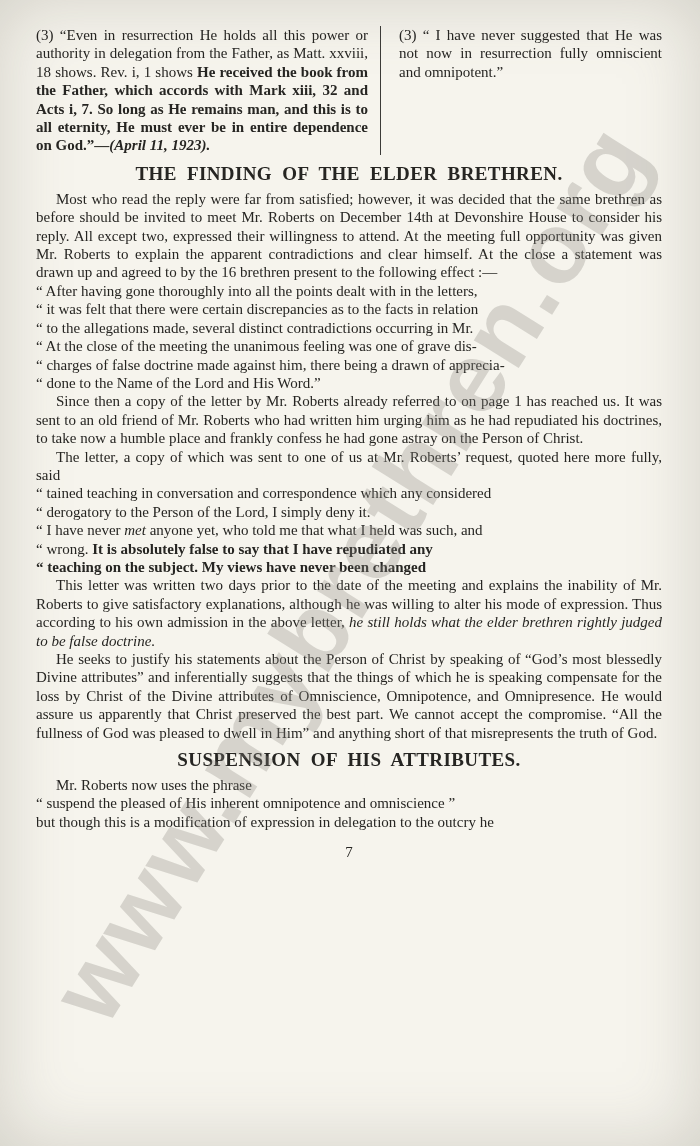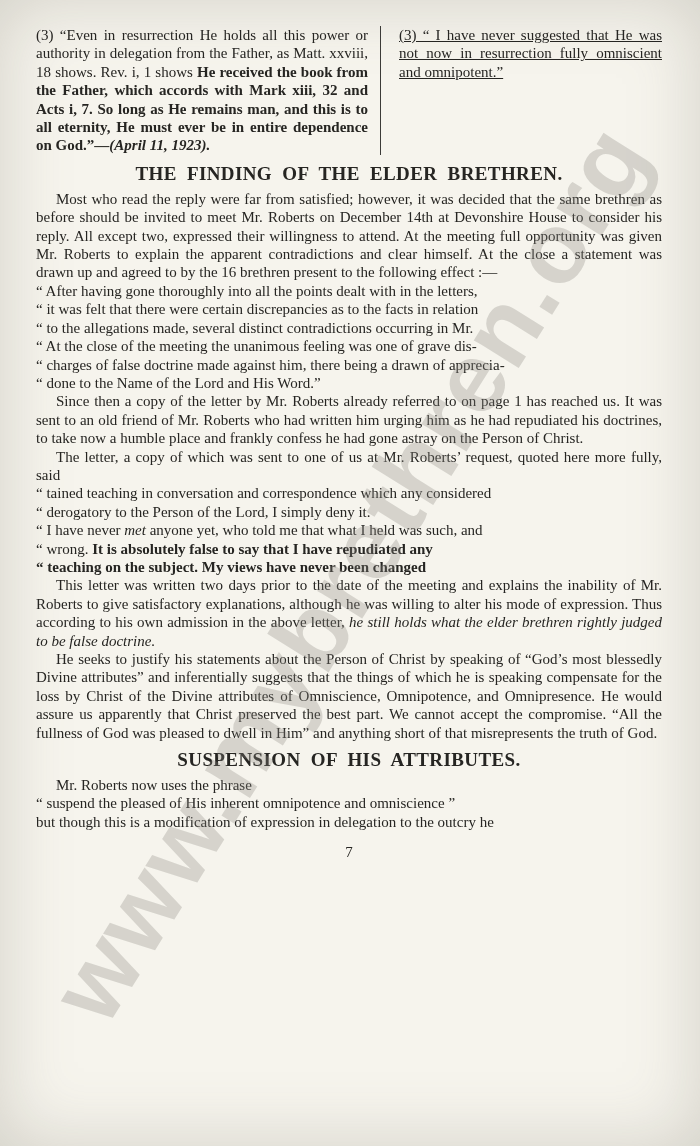--- a/index.html
+++ b/index.html
@@ -14,21 +14,21 @@
     transform:translate(-50%,-50%) rotate(-58deg);
     font-family:"Liberation Sans","DejaVu Sans",sans-serif;
     font-weight:700;font-size:100px;letter-spacing:2px;white-space:nowrap;
     color:rgba(138,136,128,0.30);z-index:2;pointer-events:none;
   }
   .content{position:relative;z-index:1;padding:26px 38px 0 36px;}
   p{margin:0;font-size:15px;line-height:18.4px;text-align:justify;}
   .indent{text-indent:20px;}
   .topcols{display:flex;margin-bottom:8px;}
   .col-left{width:332px;padding-right:12px;border-right:1.5px solid #3c3b38;box-sizing:content-box;}
-  .col-right{flex:1;padding-left:18px;text-decoration:underline;}
+  .col-right{flex:1;padding-left:18px;}
   .qblock{margin:0;}
   .qline{font-size:15px;line-height:18.4px;text-align:justify;}
   .b{font-weight:700;}
   .i{font-style:italic;}
   h1,h2{
     text-align:center;font-size:19px;font-weight:700;
     margin:7px 0 5px;letter-spacing:.4px;word-spacing:5px;
   }
   .pagenum{text-align:center;margin-top:12px;font-size:15px;text-indent:0;}
 </style>

